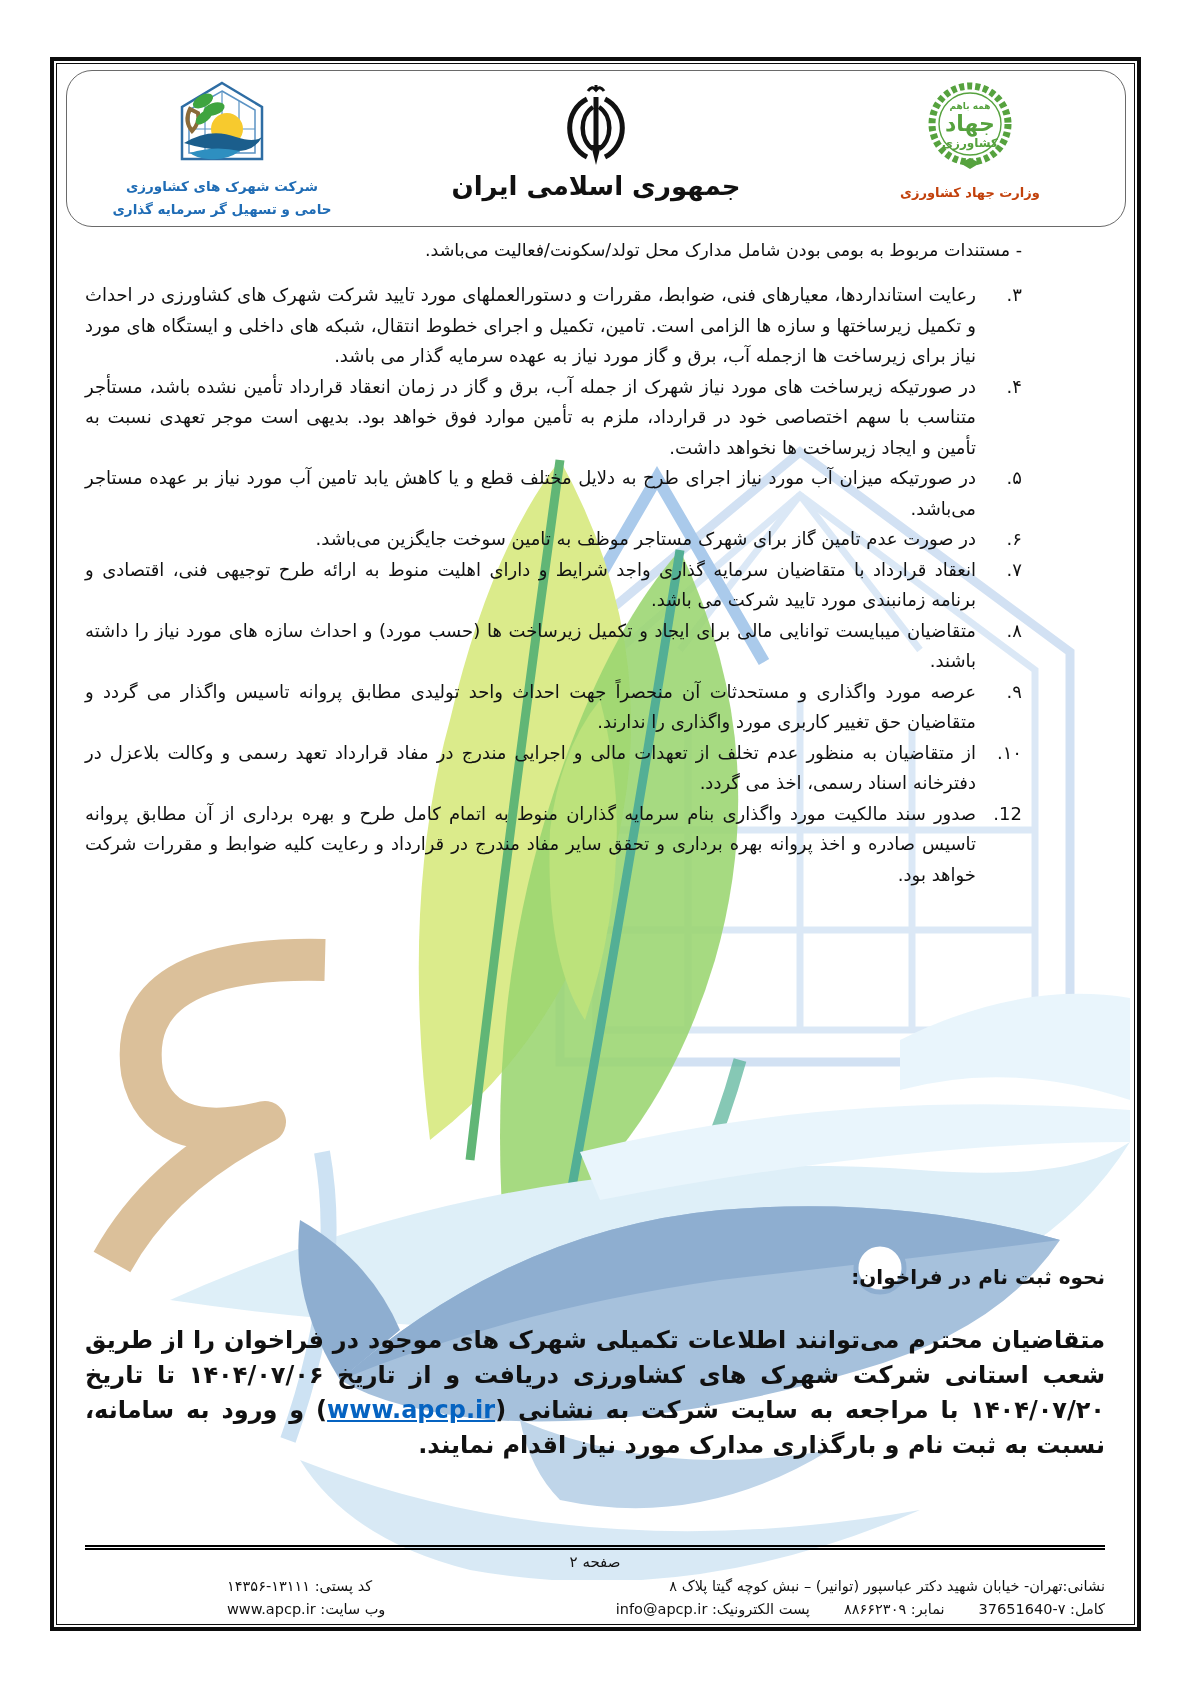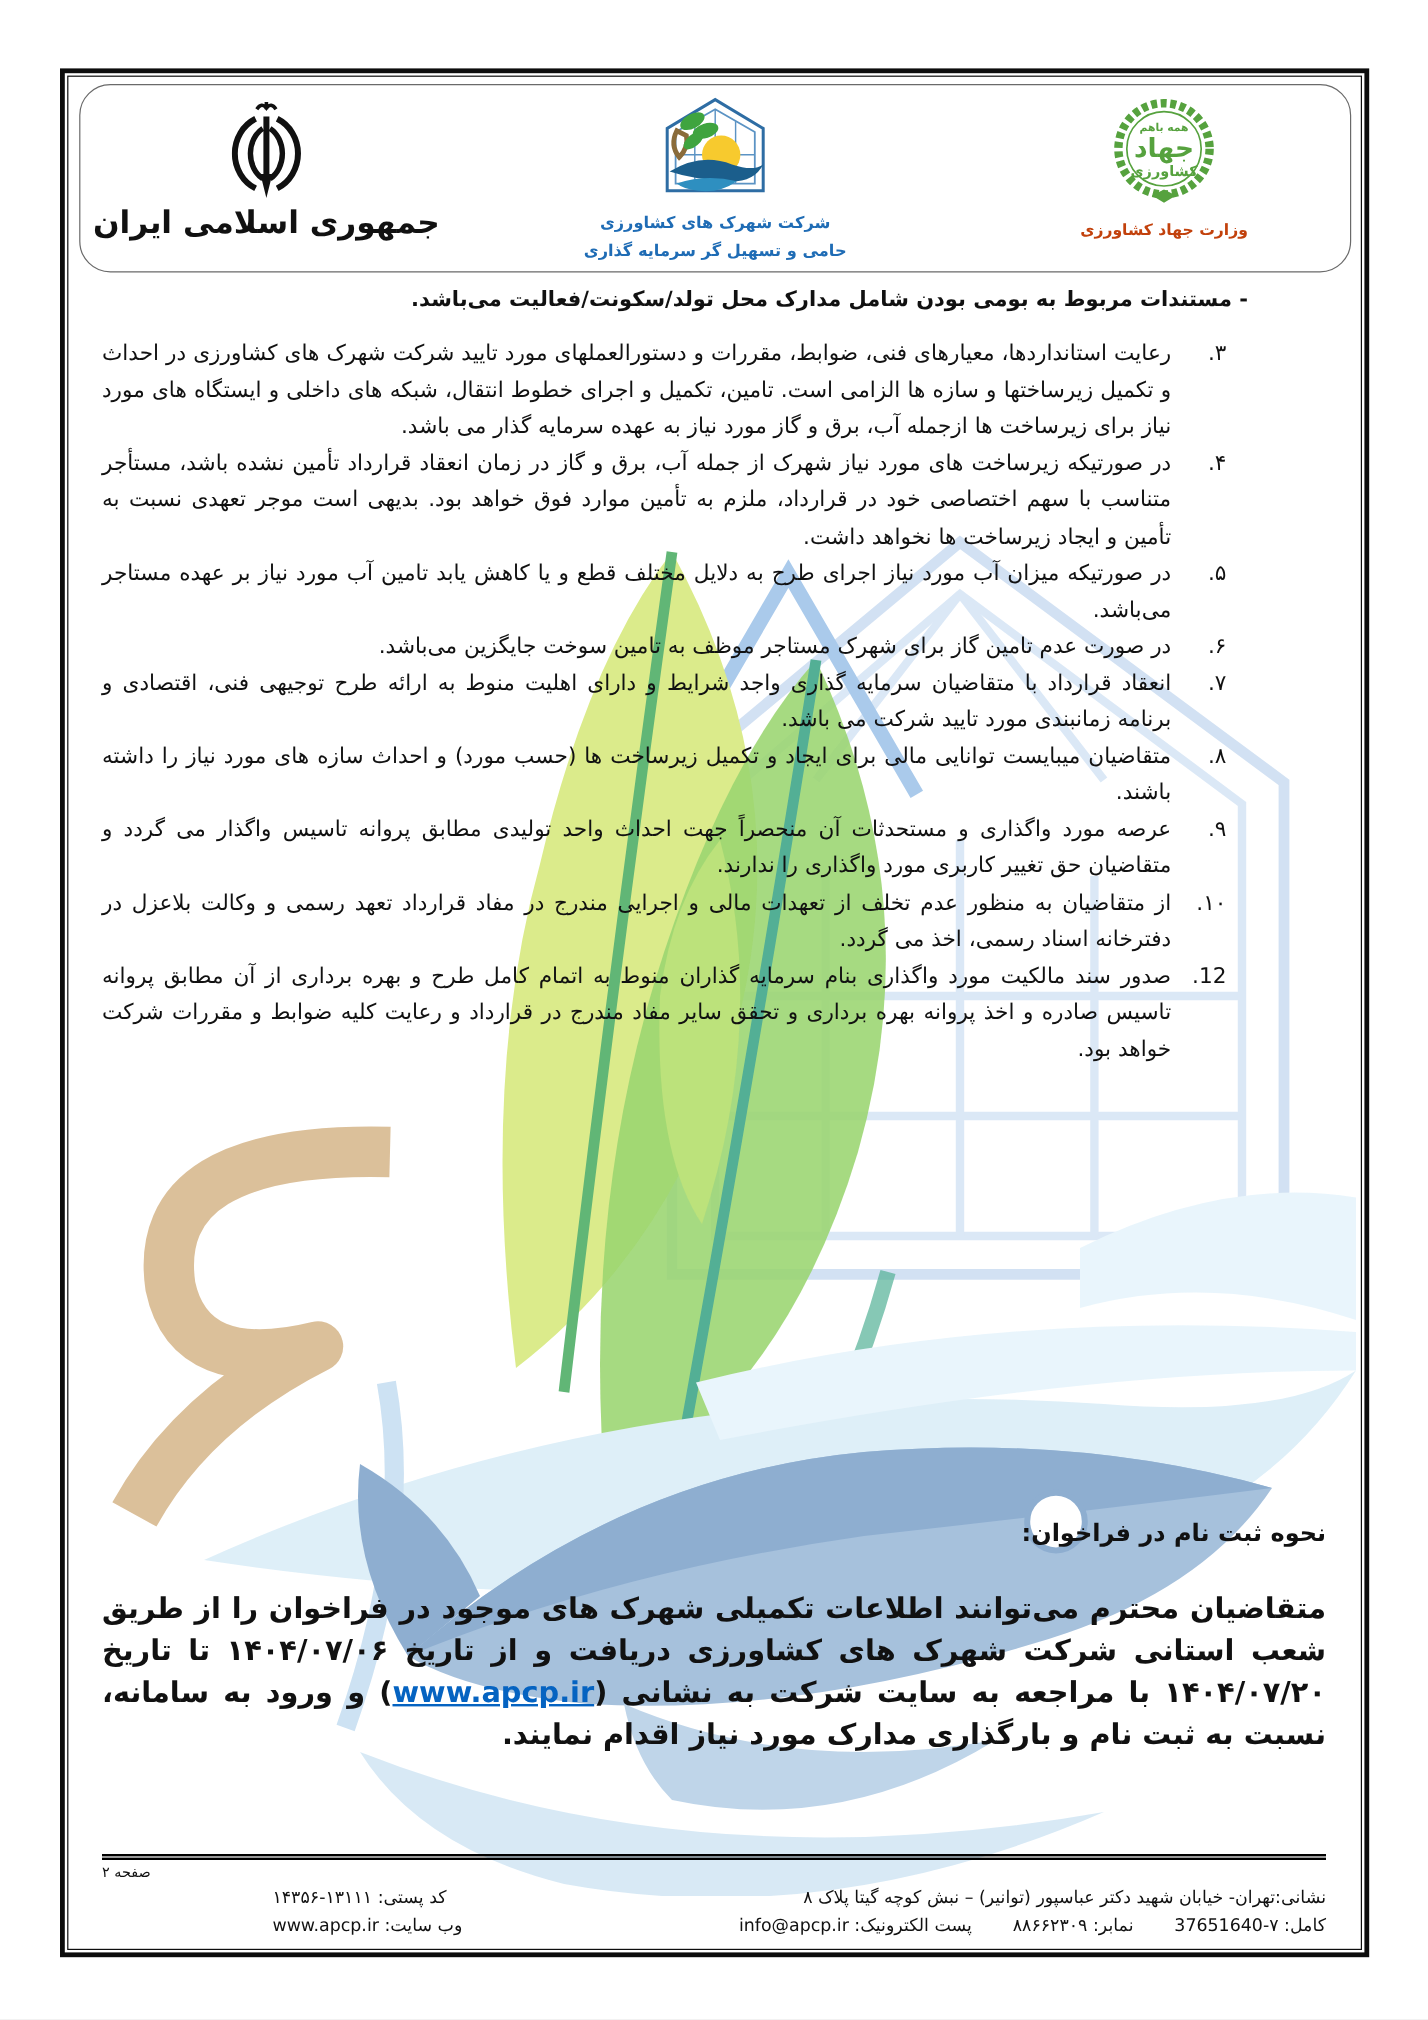--- a/index.html
+++ b/index.html
@@ -13,33 +13,33 @@
   
   .header-box{position:absolute;left:66px;top:70px;width:1060px;height:157px;border:1px solid #6a6a6a;
               border-radius:26px;z-index:2;background:transparent;display:grid;
               grid-template-columns:310px 1fr 310px;align-items:start;padding-top:8px;box-sizing:border-box;}
   .logo-col{display:flex;flex-direction:column;align-items:center;}
   .company-line{color:#1f6cb5;font-weight:bold;font-size:13.5px;margin-top:7px;direction:rtl;}
   .emblem-caption{font-weight:bold;font-size:26px;margin-top:2px;direction:rtl;letter-spacing:-1px;}
   .ministry-line{color:#c2410c;font-weight:bold;font-size:13px;margin-top:10px;direction:rtl;}
   
   .content{position:absolute;left:85px;top:236px;width:1020px;direction:rtl;z-index:1;}
-  .intro-note{font-weight:bold;font-size:17.5px;line-height:28px;margin-left:0;margin-right:65px;text-align:right;}
+  .intro-note{font-weight:normal;font-size:17.5px;line-height:28px;margin-left:0;margin-right:83px;text-align:right;}
   .items{margin-top:16px;margin-right:83px;}
   .item{display:flex;direction:rtl;line-height:30.5px;font-size:18px;}
   .item .marker{flex:0 0 46px;text-align:right;padding-left:12px;box-sizing:border-box;}
   .item .itext{flex:1;text-align:justify;}
   
   .register{position:absolute;left:85px;top:1252px;width:1020px;direction:rtl;z-index:1;}
   .register-heading{font-weight:bold;font-size:20px;text-align:right;margin-top:13px;}
   .register-para{margin-top:34px;font-weight:bold;font-size:24px;line-height:35px;text-align:justify;}
   .register-para a{color:#0563c1;text-decoration:underline;}
   
   .footer{position:absolute;left:85px;top:1545px;width:1020px;border-top:5px double #000;z-index:1;direction:rtl;}
-  .page-label{text-align:left;font-size:12px;margin-top:3px;}
+  .page-label{text-align:center;font-size:15px;margin-top:3px;}
   .f-row{display:flex;direction:rtl;justify-content:space-between;align-items:baseline;
          padding-left:142px;margin-top:7px;font-size:14.5px;}
   .f-group{display:flex;direction:rtl;gap:34px;}
   .ltr{direction:ltr;unicode-bidi:embed;display:inline-block;text-align:center;}
   .pair > span{white-space:nowrap;}
 </style>
 </head>
 <body>
 
 <div class="page">
@@ -83,36 +83,20 @@
       <path d="M 300,980 Q 470,830 680,810 Q 860,795 1020,840 Q 860,860 680,880 Q 470,910 300,980 Z" fill="#85a8cd"></path>
       <path d="M 300,980 Q 250,900 260,820 Q 330,860 360,930 Z" fill="#85a8cd"></path>
       <circle cx="840" cy="868" r="24" fill="#ffffff"></circle>
       <circle cx="840" cy="868" r="24" fill="none" stroke="#85a8cd" stroke-width="5"></circle>
       <path d="M 480,1020 Q 620,1080 790,1050 Q 660,1130 520,1100 Q 490,1070 480,1020 Z" fill="#bad2e8"></path>
       <path d="M 260,1060 Q 540,1170 880,1110 Q 650,1210 430,1170 Q 310,1140 260,1060 Z" fill="#d5e8f5"></path>
     </g>
   </svg>
 
   <div class="header-box">
-
-    <div class="logo-col">
-      <svg width="58" height="90" viewBox="0 0 58 90">
-        <g stroke="#111" fill="none">
-          <path d="M 29,6 L 29,12" stroke-width="3"></path>
-          <path d="M 21,12 Q 25,6 29,11 Q 33,6 37,12" stroke-width="3"></path>
-          <path d="M 20,20 A 30 32 0 0 0 20,78" stroke-width="5"></path>
-          <path d="M 26,28 A 20 24 0 0 0 26,70" stroke-width="4.5"></path>
-          <path d="M 38,20 A 30 32 0 0 1 38,78" stroke-width="5"></path>
-          <path d="M 32,28 A 20 24 0 0 1 32,70" stroke-width="4.5"></path>
-          <path d="M 29,18 L 29,68" stroke-width="5"></path>
-        </g>
-        <path d="M 29,86 L 24,66 L 34,66 Z" fill="#111"></path>
-      </svg>
-      <div class="emblem-caption">جمهوری اسلامی ایران</div>
-    </div>
 
     <div class="logo-col">
       <svg width="104" height="92" viewBox="0 0 104 92">
         <path d="M 52,4 L 92,28 L 92,80 L 12,80 L 12,28 Z" fill="none" stroke="#2e6da4" stroke-width="2.5"></path>
         <path d="M 52,12 L 85,31 L 85,74 L 19,74 L 19,31 Z" fill="none" stroke="#5b93c4" stroke-width="1.5"></path>
         <path d="M 52,12 L 52,74 M 19,50 L 85,50 M 35,22 L 35,74 M 69,22 L 69,74" stroke="#5b93c4" stroke-width="1.2" fill="none"></path>
         <circle cx="57" cy="50" r="16" fill="#f7ca2e"></circle>
         <path d="M 20,30 Q 14,42 22,52 Q 30,44 28,34 Z" fill="none" stroke="#8a6b3a" stroke-width="4"></path>
         <g fill="#3fa43f">
           <ellipse cx="33" cy="22" rx="11" ry="6" transform="rotate(-28 33 22)"></ellipse>
@@ -120,20 +104,36 @@
           <ellipse cx="34" cy="38" rx="10" ry="5" transform="rotate(-40 34 38)"></ellipse>
         </g>
         <path d="M 14,64 Q 40,48 66,58 Q 84,64 92,58 Q 84,74 60,72 Q 32,70 14,64 Z" fill="#1b5e8c"></path>
         <path d="M 20,74 Q 44,66 70,72 Q 56,82 38,80 Q 26,79 20,74 Z" fill="#2e8fc0"></path>
       </svg>
       <div class="company-line">شرکت شهرک های کشاورزی</div>
       <div class="company-line">حامی و تسهیل گر سرمایه گذاری</div>
     </div>
 
     <div class="logo-col">
+      <svg width="58" height="90" viewBox="0 0 58 90">
+        <g stroke="#111" fill="none">
+          <path d="M 29,6 L 29,12" stroke-width="3"></path>
+          <path d="M 21,12 Q 25,6 29,11 Q 33,6 37,12" stroke-width="3"></path>
+          <path d="M 20,20 A 30 32 0 0 0 20,78" stroke-width="5"></path>
+          <path d="M 26,28 A 20 24 0 0 0 26,70" stroke-width="4.5"></path>
+          <path d="M 38,20 A 30 32 0 0 1 38,78" stroke-width="5"></path>
+          <path d="M 32,28 A 20 24 0 0 1 32,70" stroke-width="4.5"></path>
+          <path d="M 29,18 L 29,68" stroke-width="5"></path>
+        </g>
+        <path d="M 29,86 L 24,66 L 34,66 Z" fill="#111"></path>
+      </svg>
+      <div class="emblem-caption">جمهوری اسلامی ایران</div>
+    </div>
+
+    <div class="logo-col">
       <svg width="96" height="96" viewBox="0 0 96 96">
         <circle cx="48" cy="45" r="38" fill="none" stroke="#56a23e" stroke-width="7" stroke-dasharray="5 3"></circle>
         <circle cx="48" cy="45" r="31" fill="none" stroke="#56a23e" stroke-width="1.4"></circle>
         <path d="M 38,84 L 48,90 L 58,84 L 48,79 Z" fill="#56a23e"></path>
         <text x="48" y="30" font-size="9" font-weight="bold" fill="#56a23e" text-anchor="middle" font-family="DejaVu Sans, sans-serif">همه باهم</text>
         <text x="48" y="52" font-size="22" font-weight="bold" fill="#56a23e" text-anchor="middle" font-family="DejaVu Sans, sans-serif">جهاد</text>
         <text x="48" y="68" font-size="12" font-weight="bold" fill="#56a23e" text-anchor="middle" font-family="DejaVu Sans, sans-serif">کشاورزی</text>
       </svg>
       <div class="ministry-line">وزارت جهاد کشاورزی</div>
     </div>

